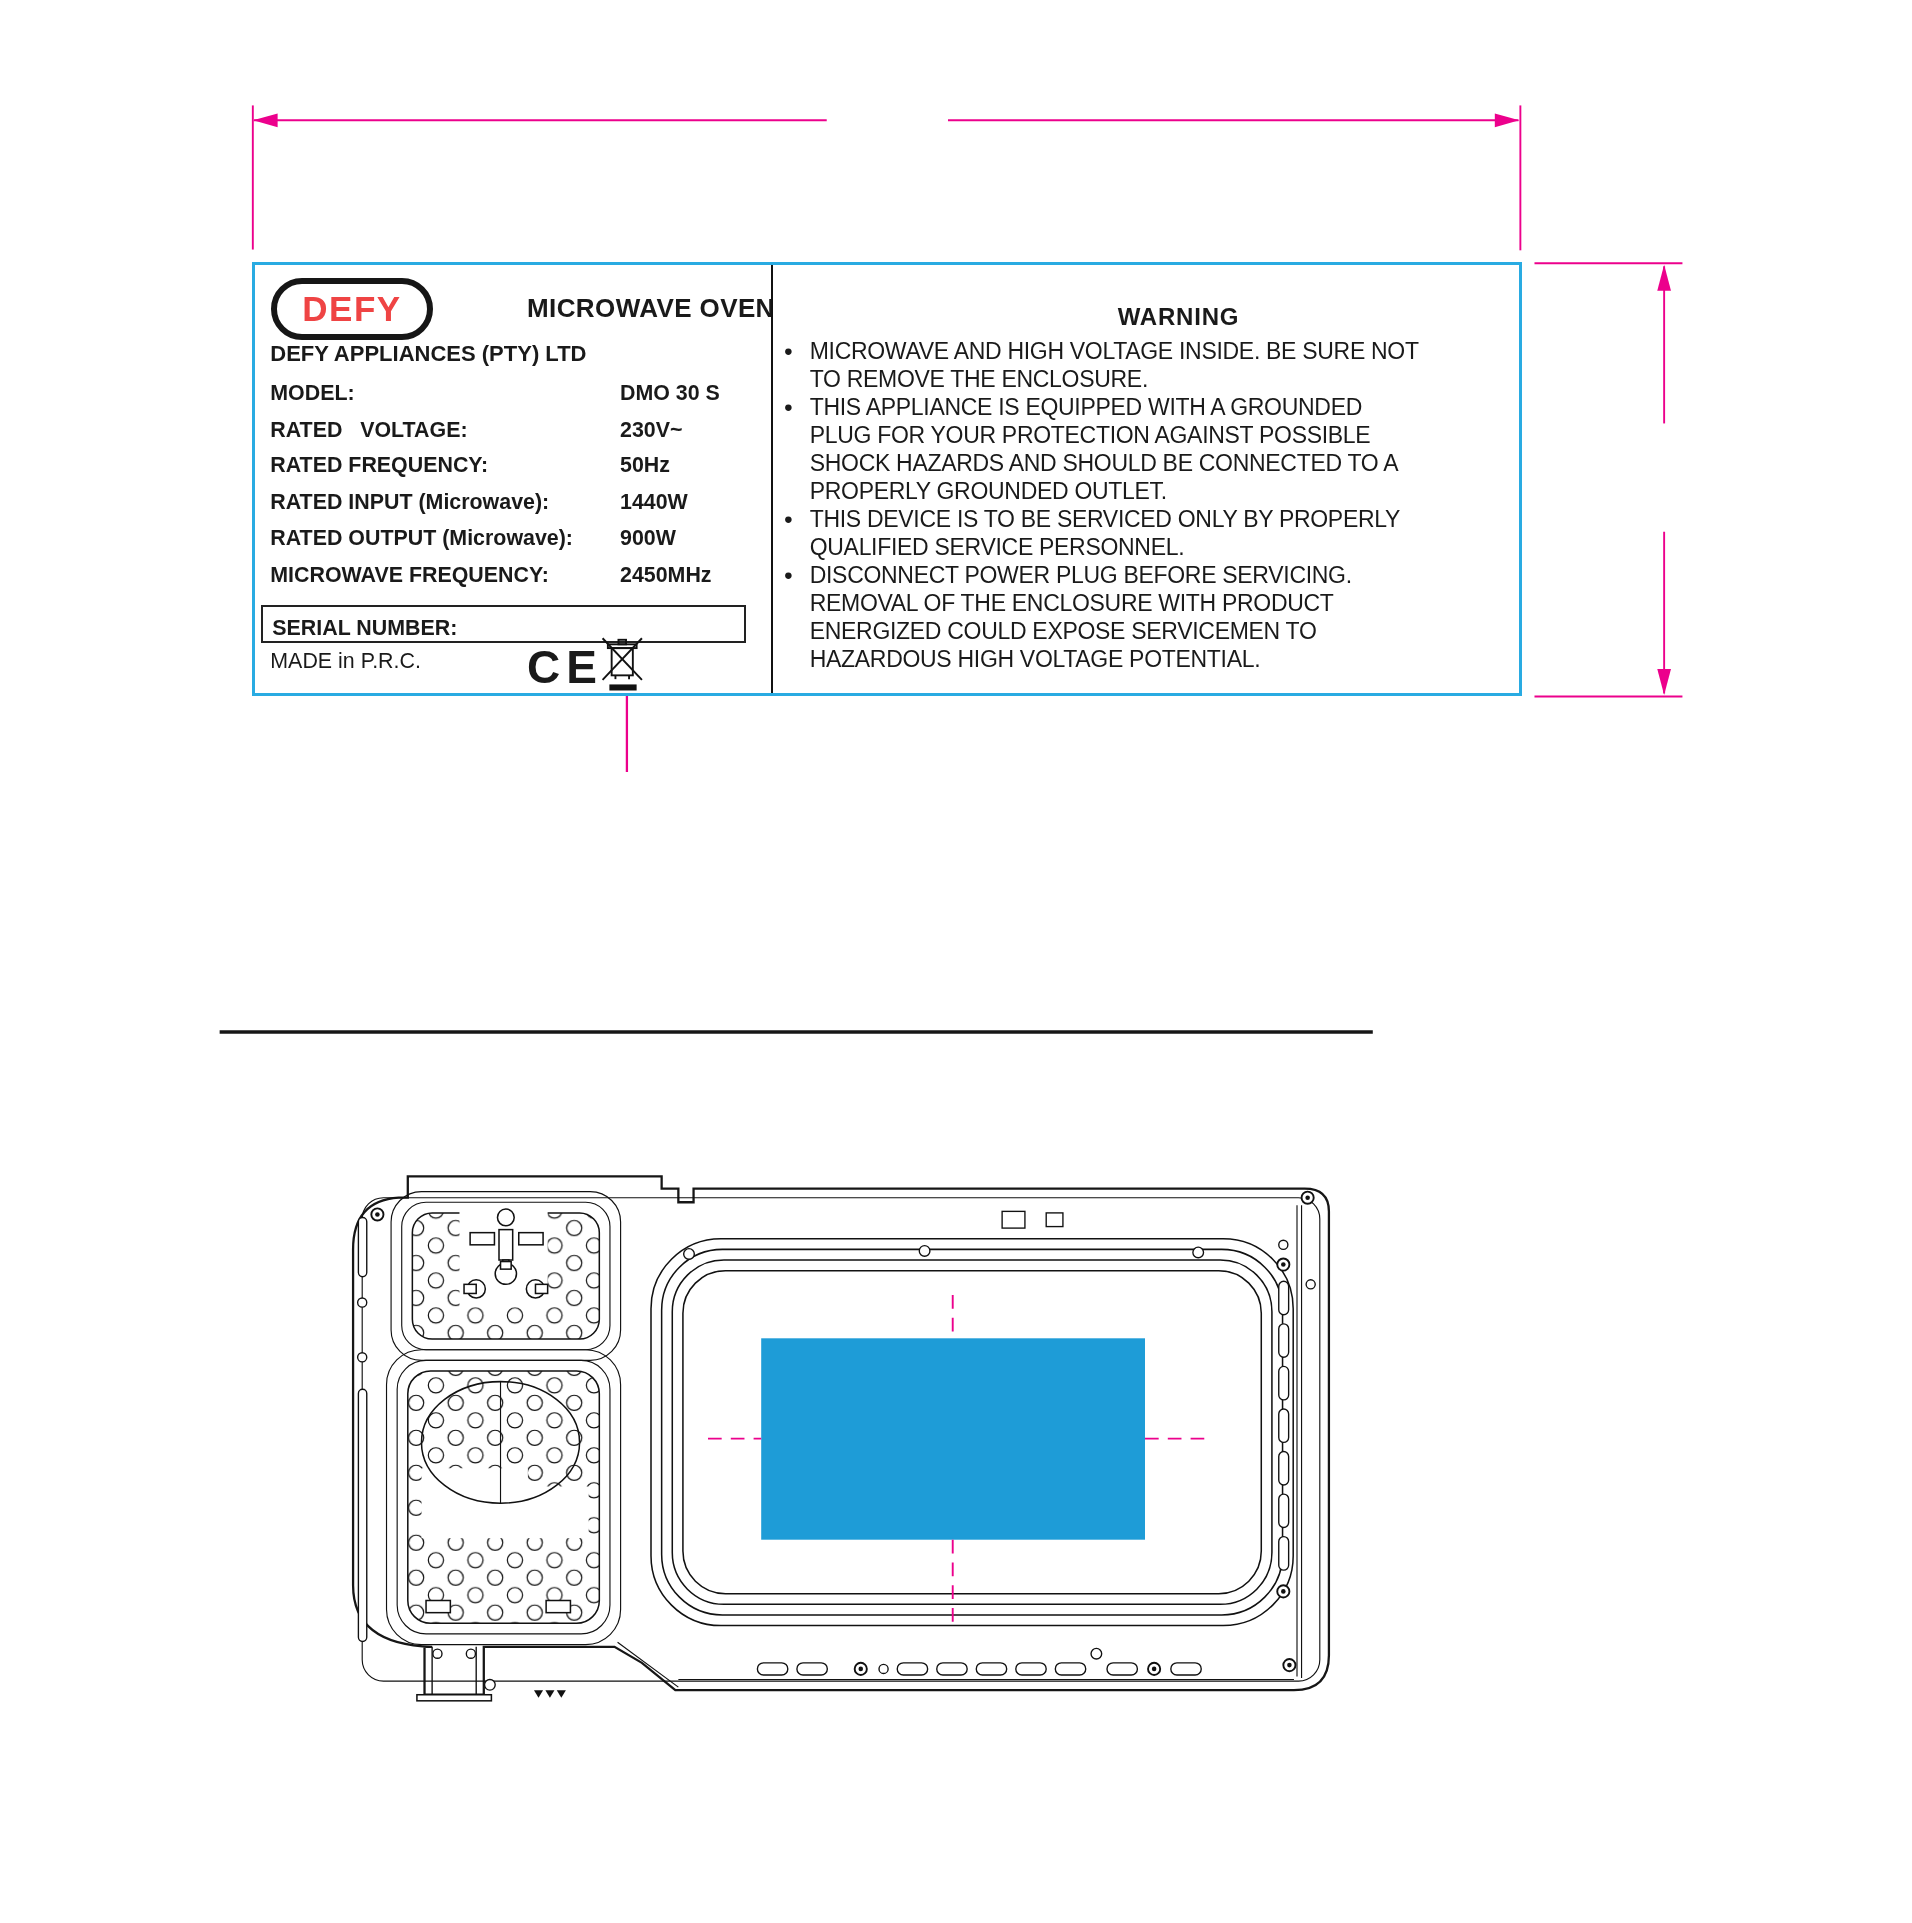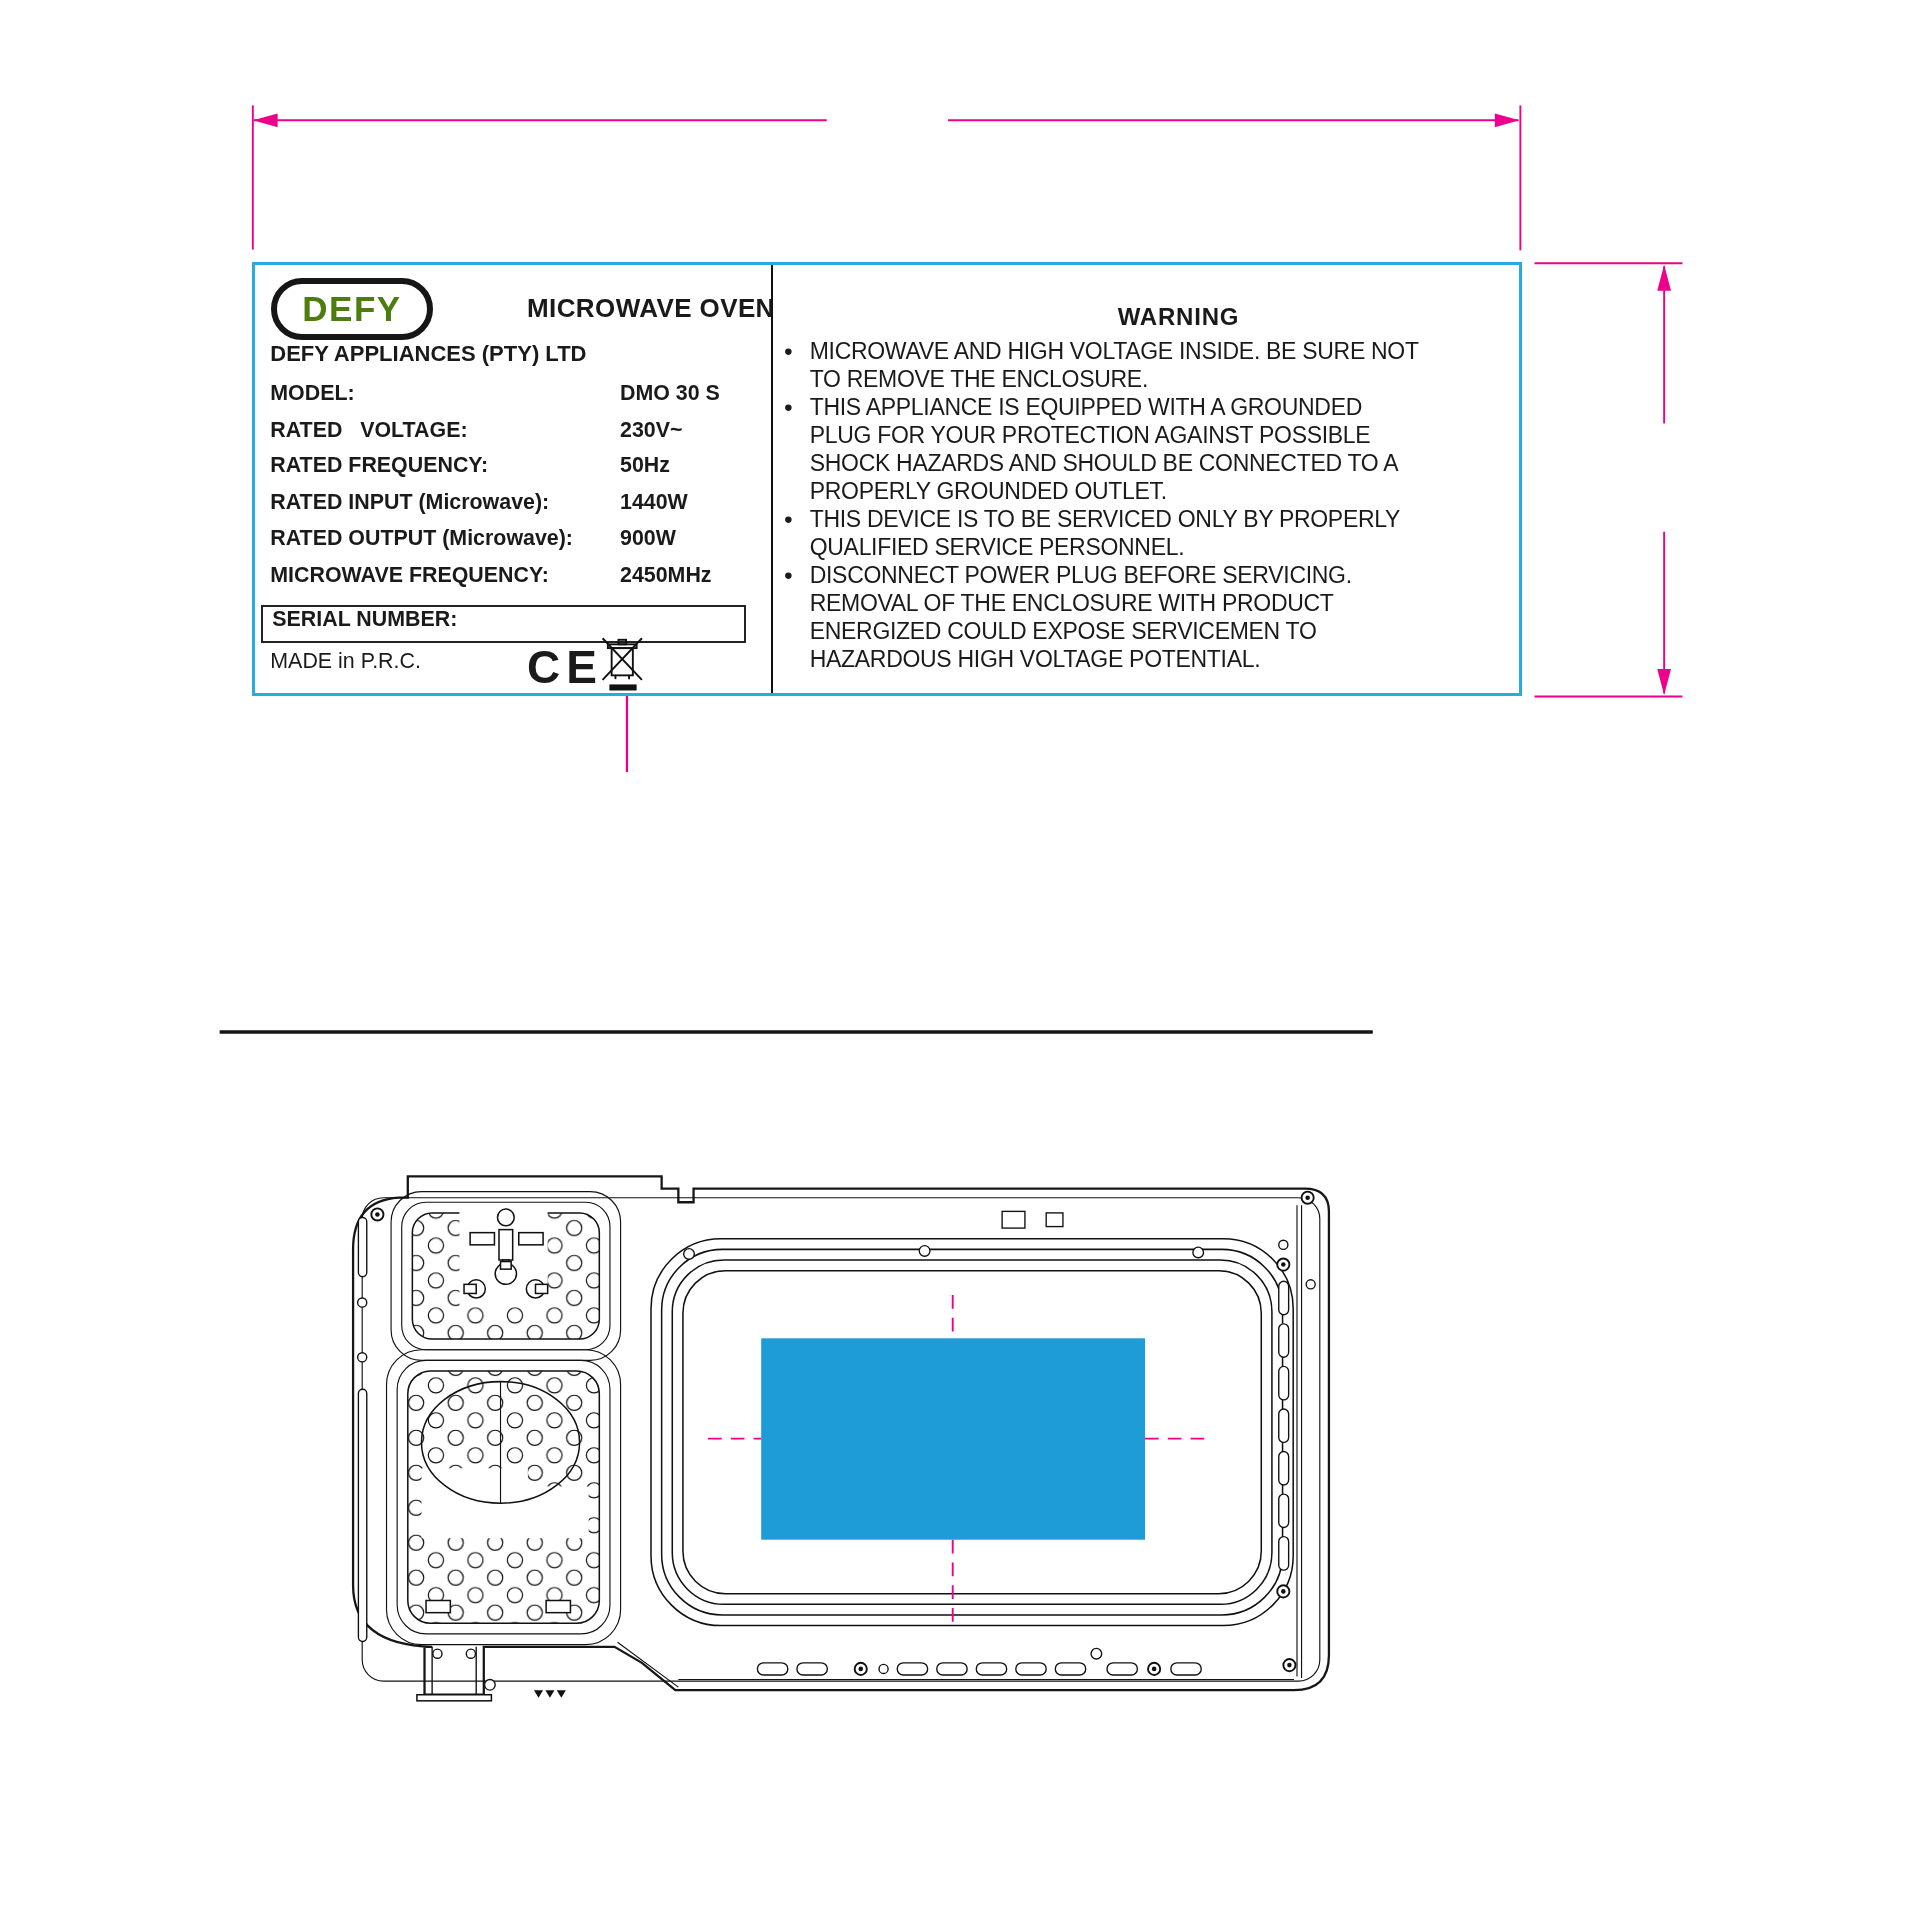--- a/index.html
+++ b/index.html
@@ -13,27 +13,27 @@
           font-family:"Liberation Sans", sans-serif;color:#1a1a1a;}
   .abs{position:absolute;}
   svg{display:block;}
 
   
   .label-box{left:252px;top:262px;width:1270px;height:434px;border:3.1px solid var(--label_border);
              box-sizing:border-box;background:#fff;}
   .divider{left:516px;top:0;width:2.3px;height:428px;background:#111;}
   .logo-pill{left:16px;top:13px;width:150px;height:50px;border:6.9px solid #161616;border-radius:35px;
              display:flex;align-items:center;justify-content:center;
-             font-size:35px;font-weight:bold;letter-spacing:1.5px;color:#4d7c0f;}
+             font-size:35px;font-weight:bold;letter-spacing:1.5px;color:#ef4444;}
   .product-title{left:272px;top:27.5px;font-size:26px;font-weight:bold;letter-spacing:0.4px;}
   .company{left:15.3px;top:76px;font-size:22px;font-weight:bold;text-align:right;}
   .spec-label{left:15.3px;font-size:21.4px;font-weight:bold;}
   .spec-value{left:365px;font-size:21.4px;font-weight:bold;}
   .serial-box{left:6.1px;top:340px;width:485px;height:38px;border:2.3px solid #222;box-sizing:border-box;
-              display:flex;align-items:flex-start;padding-left:9.2px;font-size:21.4px;font-weight:bold;}
+              display:flex;align-items:flex-end;padding-left:9.2px;font-size:21.4px;font-weight:bold;}
   .made-in{left:15.3px;top:384px;font-size:21.4px;font-weight:normal;}
   .ce-mark{left:272px;top:375px;font-size:46px;font-weight:bold;letter-spacing:6.1px;}
 
   
   .warning-sec{left:518px;top:0;width:811px;height:428px;}
   .warning-title{left:0;top:38px;width:100%;text-align:center;font-size:24px;font-weight:bold;letter-spacing:0.8px;}
   .warning-list{left:10.7px;top:72px;width:732px;}
   .w-item{display:flex;}
   .w-bullet{width:26px;font-size:15.3px;line-height:28px;flex:0 0 26px;}
   .w-lines{flex:1;}

